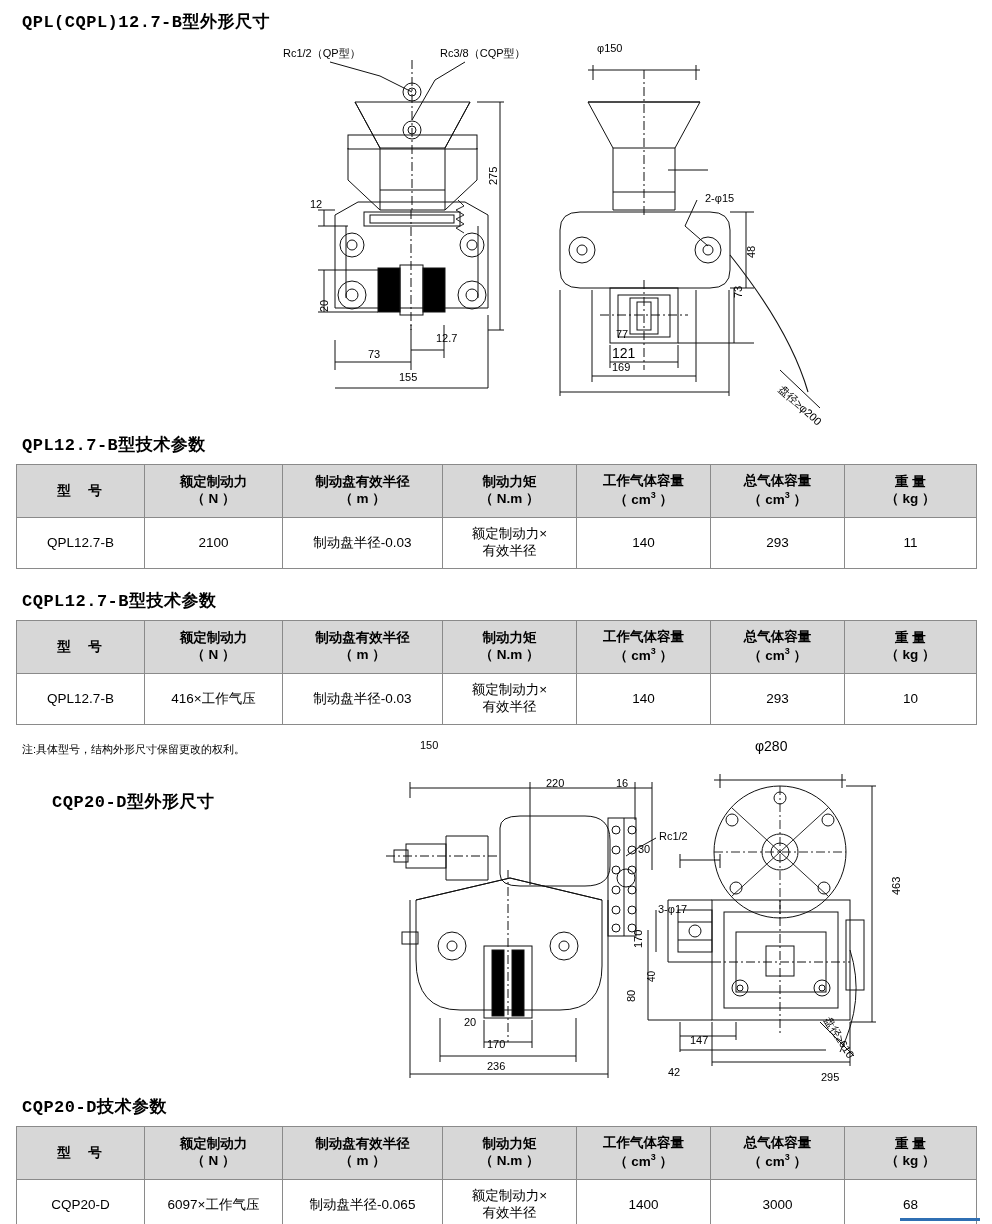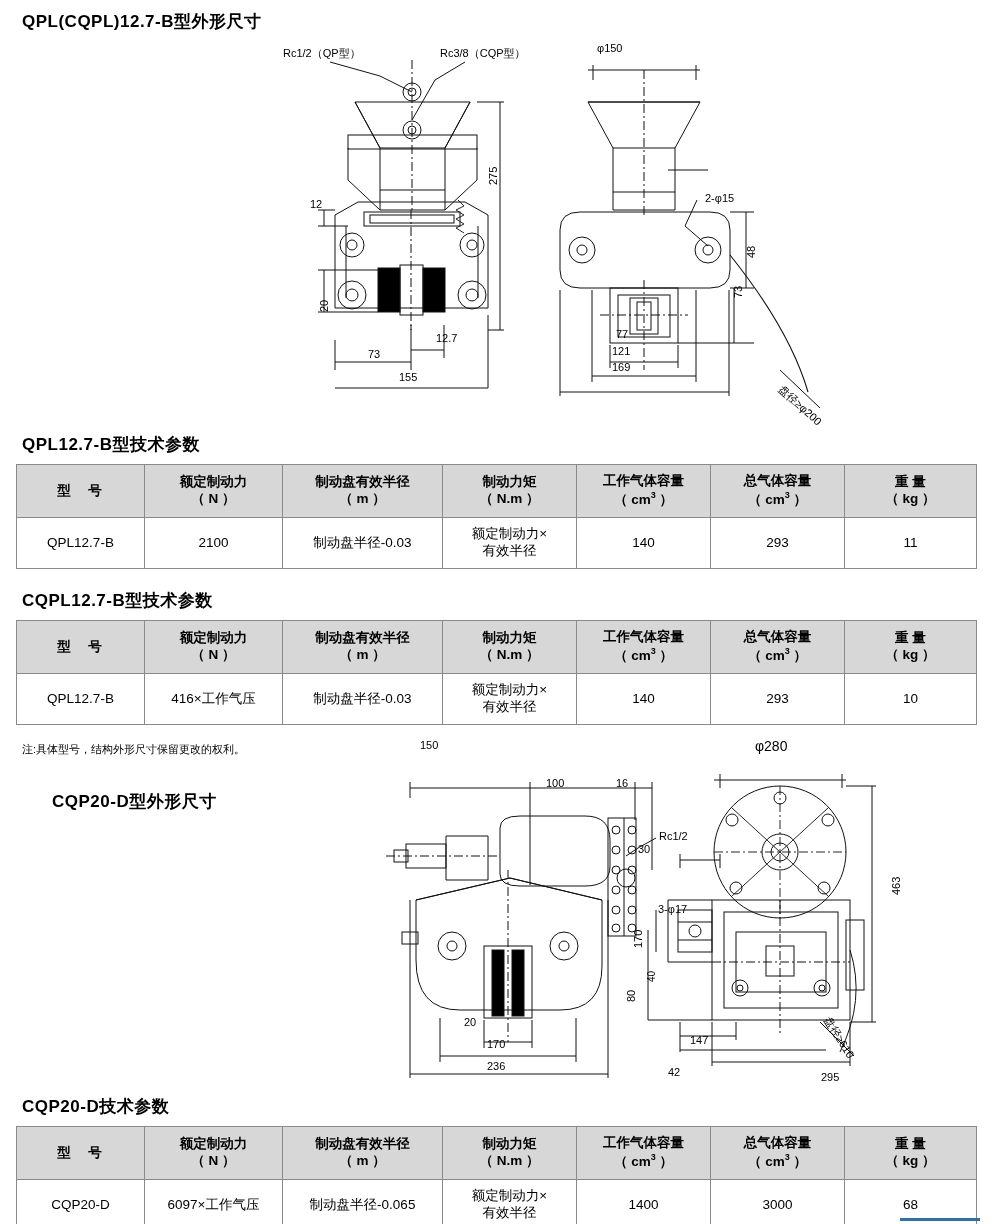--- a/index.html
+++ b/index.html
@@ -19,20 +19,21 @@
     position: relative;
     width: 992px;
     height: 1224px;
   }
   h2.section-title {
     font-size: 17px;
     font-weight: bold;
     letter-spacing: 0.5px;
     margin: 0;
     padding: 0;
+    font-family: Liberation Mono, monospace;
   }
   .abs { position: absolute; }
 
   
   table.spec {
     border-collapse: collapse;
     width: 960px;
     table-layout: fixed;
     font-size: 13px;
   }
@@ -187,21 +188,21 @@
   <div class="abs" style="left:487px; top:185px; font-size:11px; transform:rotate(-90deg); transform-origin:left top;">275</div>
   <div class="abs" style="left:310px; top:198px; font-size:11px;">12</div>
   <div class="abs" style="left:318px; top:312px; font-size:11px; transform:rotate(-90deg); transform-origin:left top;">20</div>
   <div class="abs" style="left:368px; top:348px; font-size:11px;">73</div>
   <div class="abs" style="left:436px; top:332px; font-size:11px;">12.7</div>
   <div class="abs" style="left:399px; top:371px; font-size:11px;">155</div>
   <div class="abs" style="left:705px; top:192px; font-size:11px;">2-φ15</div>
   <div class="abs" style="left:745px; top:258px; font-size:11px; transform:rotate(-90deg); transform-origin:left top;">48</div>
   <div class="abs" style="left:732px; top:298px; font-size:11px; transform:rotate(-90deg); transform-origin:left top;">73</div>
   <div class="abs" style="left:616px; top:328px; font-size:11px;">77</div>
-  <div class="abs" style="left:612px; top:345px; font-size:11px;">121</div>
+  <div class="abs" style="left:612px; top:345px; font-size:14px;">121</div>
   <div class="abs" style="left:612px; top:361px; font-size:11px;">169</div>
   <div class="abs" style="left:785px; top:382px; font-size:11px; transform:rotate(42deg); transform-origin:left top;">盘径≥φ200</div>
 
   <h2 class="section-title abs" style="left:22px; top:433px;">QPL12.7-B型技术参数</h2>
 
   <div class="abs" style="left:16px; top:464px;">
     <table class="spec">
       <colgroup>
         <col style="width:128px">
           <col style="width:138px">
@@ -439,21 +440,21 @@
         <line x1="466" y1="26" x2="496" y2="26"></line>
         <line x1="470" y1="262" x2="496" y2="262"></line>
 
         <path d="M470,190 Q486,240 460,292"></path>
         <line x1="440" y1="262" x2="474" y2="296"></line>
       </g>
     </svg>
   </div>
 
   <div class="abs" style="left:420px; top:739px; font-size:11px;">150</div>
-  <div class="abs" style="left:546px; top:777px; font-size:11px;">100</div>
+  <div class="abs" style="left:546px; top:777px; font-size:11px;">220</div>
   <div class="abs" style="left:616px; top:777px; font-size:11px;">16</div>
   <div class="abs" style="left:659px; top:830px; font-size:11px;">Rc1/2</div>
   <div class="abs" style="left:755px; top:738px; font-size:14px;">φ280</div>
   <div class="abs" style="left:638px; top:843px; font-size:11px;">30</div>
   <div class="abs" style="left:890px; top:895px; font-size:11px; transform:rotate(-90deg); transform-origin:left top;">463</div>
   <div class="abs" style="left:632px; top:948px; font-size:11px; transform:rotate(-90deg); transform-origin:left top;">170</div>
   <div class="abs" style="left:658px; top:903px; font-size:11px;">3-φ17</div>
   <div class="abs" style="left:646px; top:982px; font-size:10px; transform:rotate(-90deg); transform-origin:left top;">40</div>
   <div class="abs" style="left:625px; top:1002px; font-size:11px; transform:rotate(-90deg); transform-origin:left top;">80</div>
   <div class="abs" style="left:668px; top:1066px; font-size:11px;">42</div>

